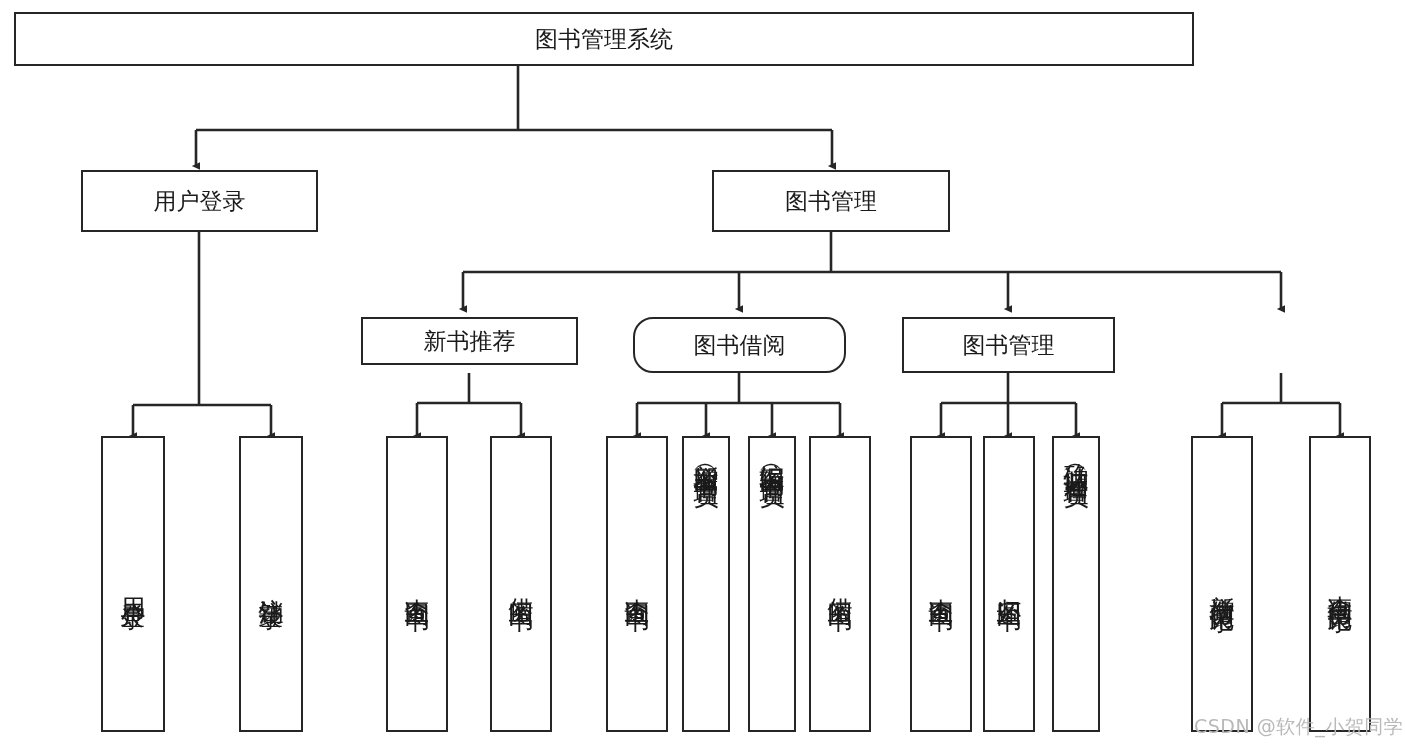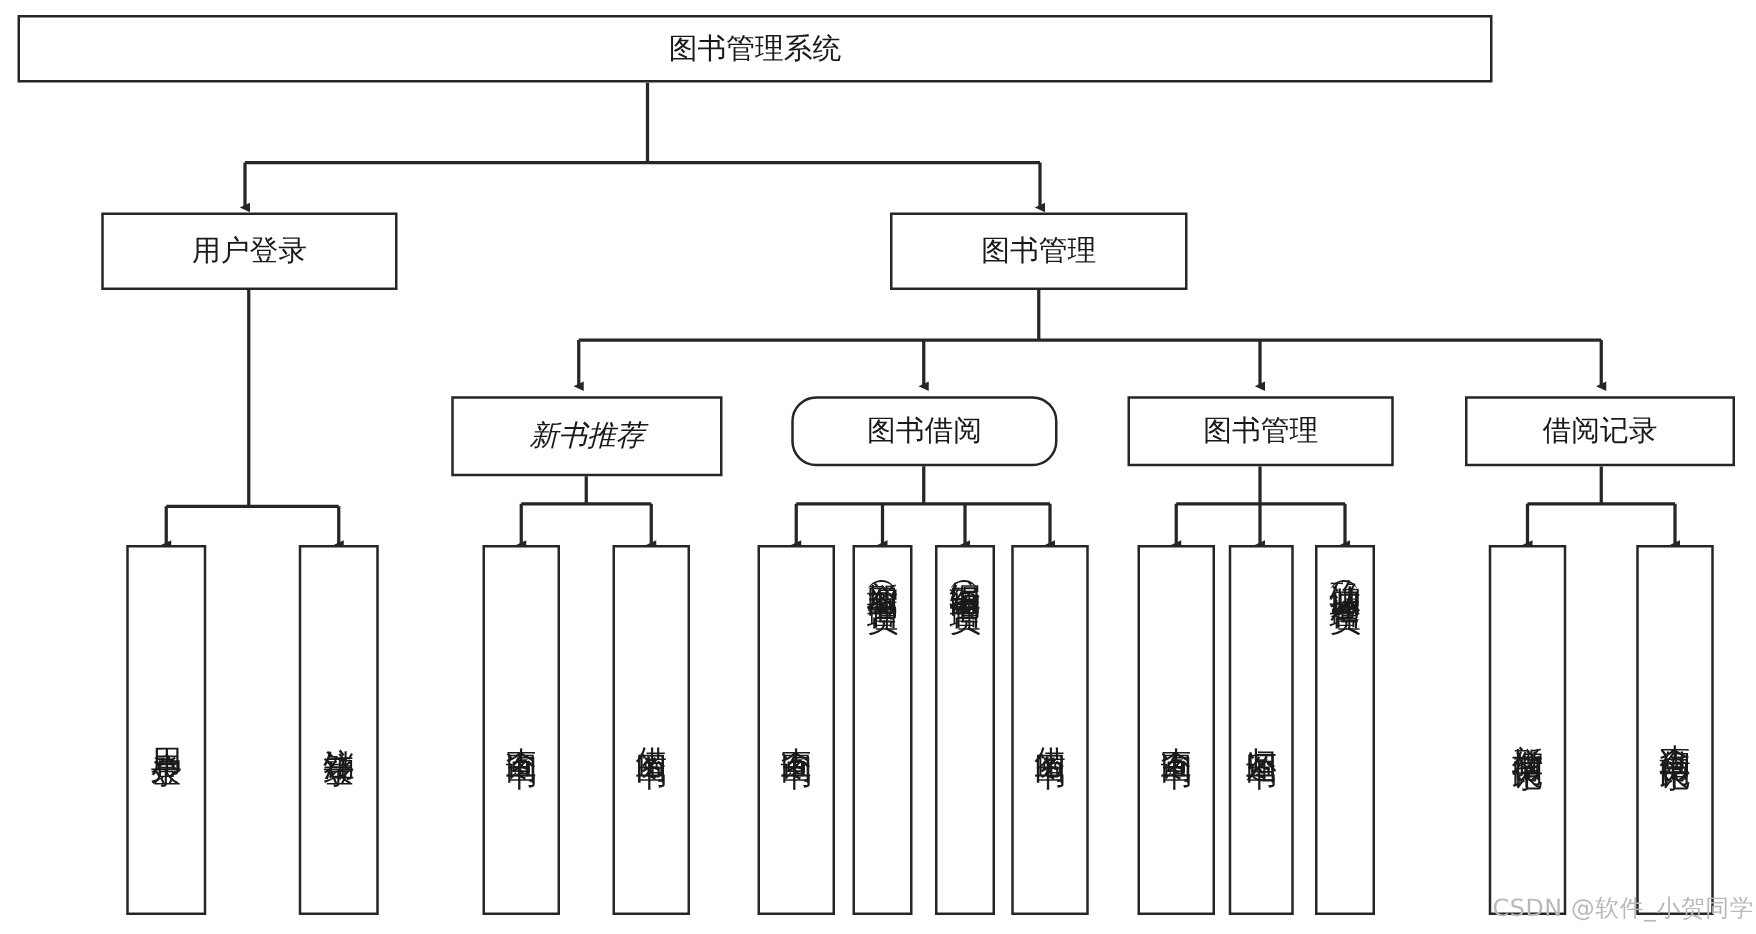--- a/index.html
+++ b/index.html
@@ -140,32 +140,29 @@
     <span class="node-label">图书管理系统</span>
   </div>
 
   <div class="node horiz" style="left:81px; top:170px; width:237px; height:62px;">
     <span class="node-label">用户登录</span>
   </div>
   <div class="node horiz" style="left:712px; top:170px; width:238px; height:62px;">
     <span class="node-label">图书管理</span>
   </div>
 
-  <div class="node horiz" style="left:361px; top:317px; width:217px; height:64px;font-style:italic;">
+  <div class="node horiz" style="left:361px; top:317px; width:217px; height:48px;">
     <span class="node-label">新书推荐</span>
   </div>
   <div class="node horiz" style="left:633px; top:317px; width:213px; height:56px;border-radius:20px;">
     <span class="node-label">图书借阅</span>
   </div>
   <div class="node horiz" style="left:902px; top:317px; width:213px; height:56px;">
     <span class="node-label">图书管理</span>
   </div>
-  <div class="node horiz" style="left:1172px; top:317px; width:216px; height:56px;">
-    <span class="node-label">借阅记录</span>
-  </div>
 
   <div class="node vert vcenter" style="left:101px; top:436px; width:64px; height:296px;">
     <span class="node-label">用户登录</span>
   </div>
   <div class="node vert vcenter" style="left:239px; top:436px; width:64px; height:296px;">
     <span class="node-label">注销登录</span>
   </div>
 
   <div class="node vert vcenter" style="left:386px; top:436px; width:62px; height:296px;">
     <span class="node-label">查询图书</span>

